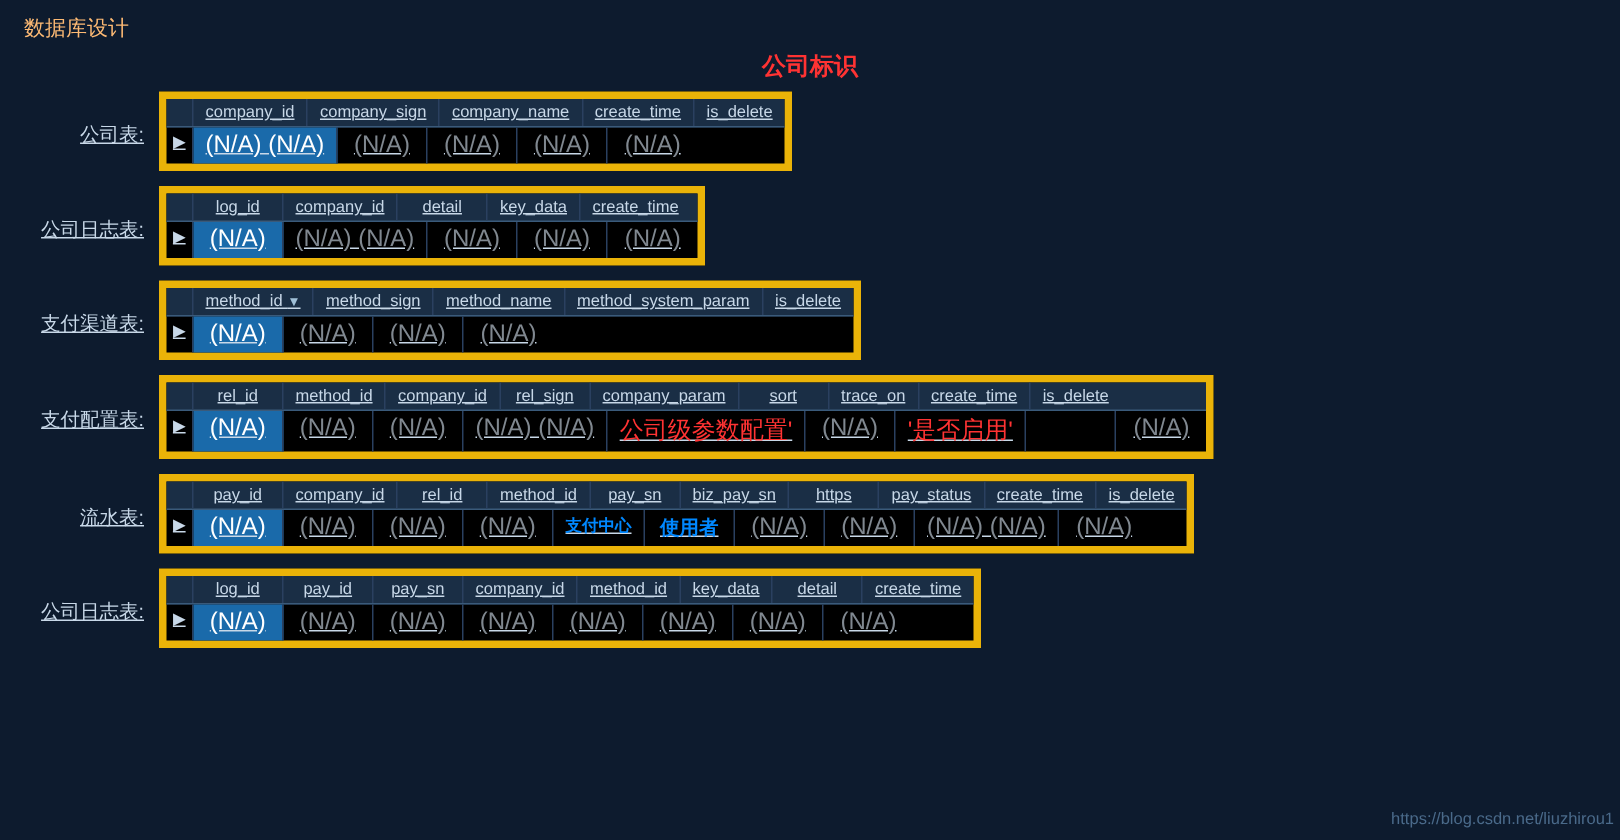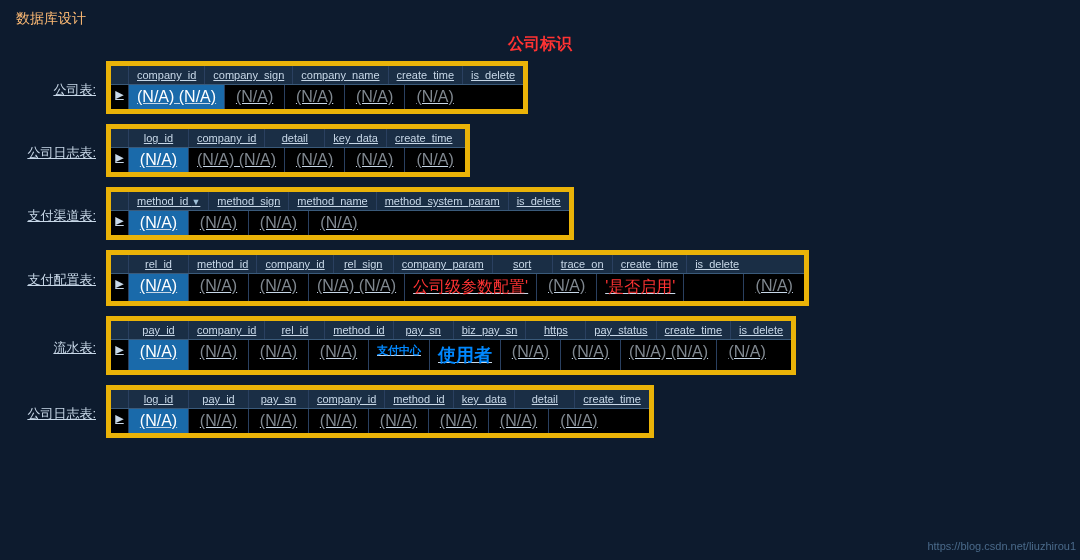--- a/index.html
+++ b/index.html
@@ -251,21 +251,21 @@
         <div class="col-header">create_time</div>
         <div class="col-header">is_delete</div>
       </div>
       <div class="db-table-body">
         <div class="arrow-col-body">▶</div>
         <div class="col-body highlighted">(N/A)</div>
         <div class="col-body">(N/A)</div>
         <div class="col-body">(N/A)</div>
         <div class="col-body">(N/A)</div>
         <div class="col-body" style="color:#0088ff;font-weight:bold;font-size:11px;">支付中心</div>
-        <div class="col-body" style="color:#0088ff;font-weight:bold;font-size:18px;">使用者</div>
+        <div class="col-body" style="color:#0088ff;font-weight:bold;font-size:13px;">使用者</div>
         <div class="col-body">(N/A)</div>
         <div class="col-body">(N/A)</div>
         <div class="col-body">(N/A) (N/A)</div>
         <div class="col-body">(N/A)</div>
       </div>
     </div>
   </div>
 
   <div class="table-row-wrapper">
     <div class="row-label">公司日志表:</div>

